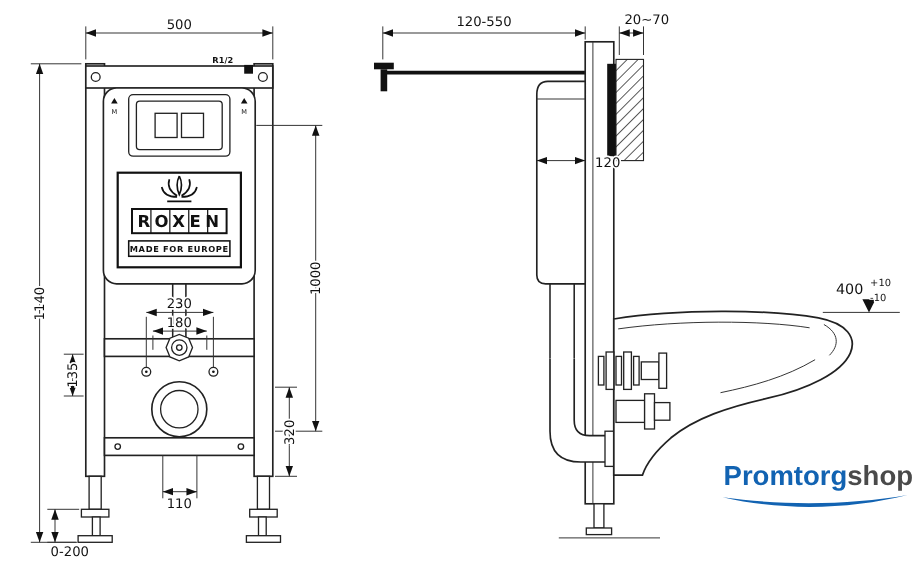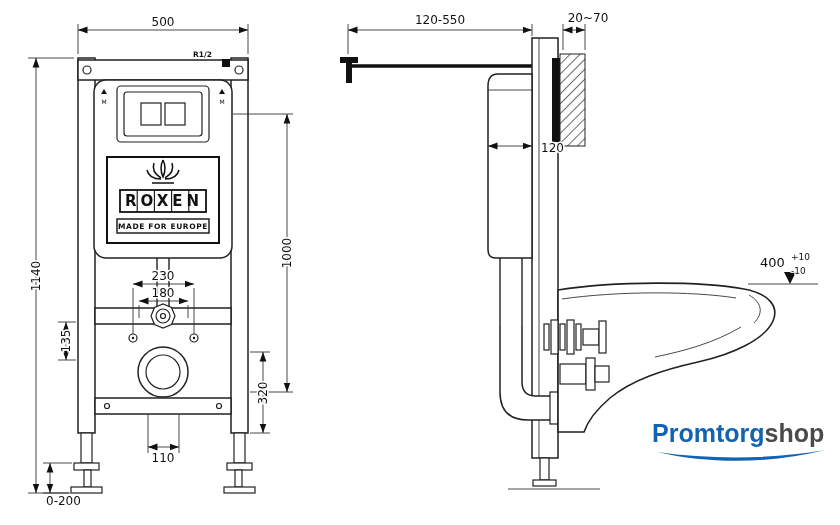--- a/index.html
+++ b/index.html
@@ -11,21 +11,21 @@
   .ln{stroke:#222;stroke-width:1.4;fill:none;}
   .thin{stroke:#333;stroke-width:0.9;fill:none;}
   .dim{stroke:#333;stroke-width:0.9;fill:none;}
   .dt{font-size:12px;fill:#111;paint-order:stroke;stroke:#fff;stroke-width:3px;}
   .dts{font-size:7.5px;font-weight:bold;fill:#111;paint-order:stroke;stroke:#fff;stroke-width:2px;}
   .tiny{font-size:6px;fill:#111;}
   .brand-name{font-size:15px;font-weight:bold;letter-spacing:4px;fill:#111;}
   .brand-tag{font-size:7.5px;font-weight:bold;letter-spacing:0.6px;fill:#111;}
   .tol{font-size:9px;fill:#111;paint-order:stroke;stroke:#fff;stroke-width:2px;}
   .big{font-size:13px;fill:#111;paint-order:stroke;stroke:#fff;stroke-width:3px;}
-  .logo{position:absolute;left:652px;top:420px;width:178px;text-align:left;
+  .logo{position:absolute;left:652px;top:420px;width:178px;text-align:right;
         font-family:"Liberation Sans","DejaVu Sans",sans-serif;}
   .logo-line{font-size:25px;font-weight:bold;white-space:nowrap;line-height:1.1;}
   .logo-a{color:#1263b2;}
   .logo-b{color:#4a4a4a;}
   .swoosh{display:block;margin:-1px auto 0;}
 </style>
 </head>
 <body>
 
 <div class="stage">

